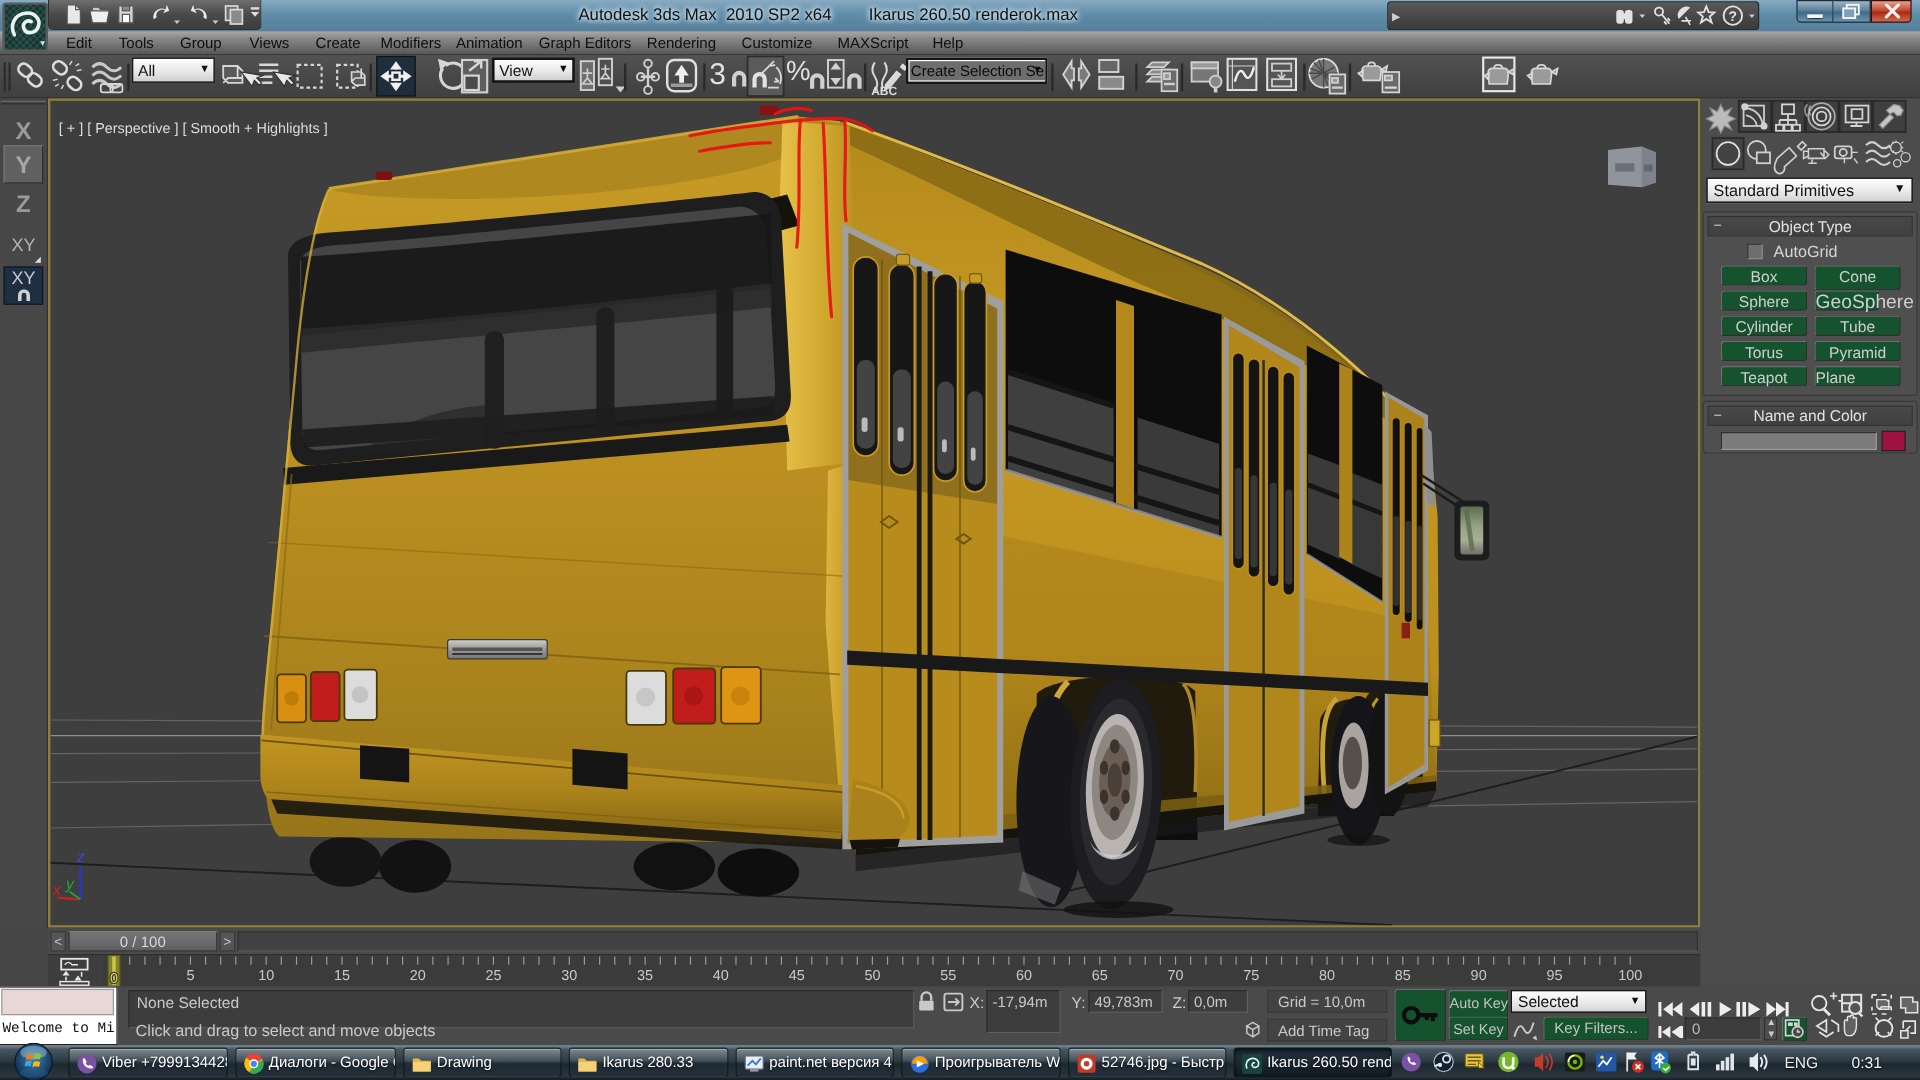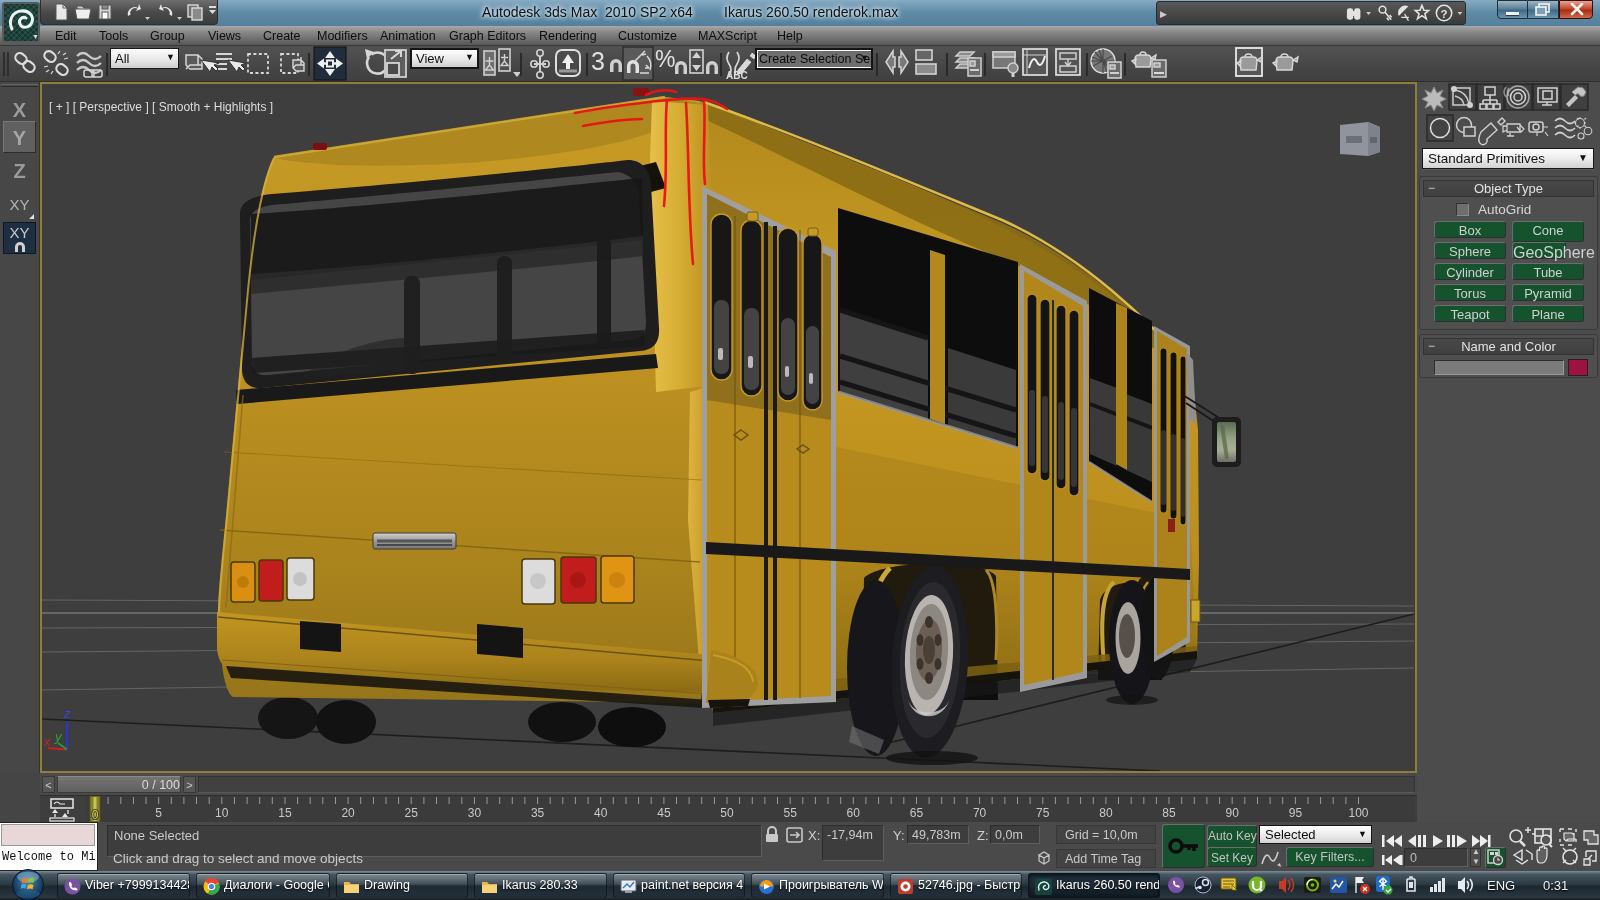--- a/index.html
+++ b/index.html
@@ -599,31 +599,31 @@
  <span style="position:absolute;left:58px;top:25px;font-size:13.5px;color:#d6d6d6">AutoGrid</span>
  <div class="btn3d" style="position:absolute;left:14px;top:44px;width:72px;height:17px;font-size:13px;text-align:center;padding-top:1px">Box</div>
  <div class="btn3d" style="position:absolute;left:92px;top:44px;width:72px;height:21px;font-size:13px;text-align:center;padding-top:1px">Cone</div>
  <div class="btn3d" style="position:absolute;left:14px;top:65px;width:72px;height:17px;font-size:13px;text-align:center;padding-top:1px">Sphere</div>
  <div class="btn3d" style="position:absolute;left:92px;top:65px;width:54px;height:17px;font-size:16px;text-align:center;padding-top:1px">GeoSphere</div>
  <div class="btn3d" style="position:absolute;left:14px;top:86px;width:72px;height:17px;font-size:13px;text-align:center;padding-top:1px">Cylinder</div>
  <div class="btn3d" style="position:absolute;left:92px;top:86px;width:72px;height:17px;font-size:13px;text-align:center;padding-top:1px">Tube</div>
  <div class="btn3d" style="position:absolute;left:14px;top:107px;width:72px;height:17px;font-size:13px;text-align:center;padding-top:1px">Torus</div>
  <div class="btn3d" style="position:absolute;left:92px;top:107px;width:72px;height:17px;font-size:13px;text-align:center;padding-top:1px">Pyramid</div>
  <div class="btn3d" style="position:absolute;left:14px;top:128px;width:72px;height:17px;font-size:13px;text-align:center;padding-top:1px">Teapot</div>
- <div class="btn3d" style="position:absolute;left:92px;top:128px;width:72px;height:17px;font-size:13px;text-align:center;padding-top:1px">Plane</div>
+ <div class="btn3d" style="position:absolute;left:92px;top:128px;width:72px;height:17px;font-size:13px;text-align:left;padding-top:1px">Plane</div>
 </div>
 <div style="position:absolute;left:2px;top:252px;width:179px;height:44px;border:1px solid #3a3a3a;background:#4f4f4f;border-radius:3px;">
  <div style="position:absolute;left:3px;top:3px;right:3px;height:17px;background:linear-gradient(#484848,#404040);border:1px solid #333;color:#e2e2e2;font-size:13px;text-align:center;">Name and Color<span style="position:absolute;left:4px;top:0px;font-size:12px;color:#ccc">−</span></div>
  <div style="position:absolute;left:14px;top:25px;width:130px;height:15px;background:#7b7b7b;border:1px solid #2f2f2f;border-bottom-color:#999;border-right-color:#999"></div>
  <div style="position:absolute;left:148px;top:24px;width:20px;height:17px;background:#9e1140;border:1px solid #222"></div>
 </div>
 </div>
 <div id="tslider">
  <div style="position:absolute;left:2px;top:3px;width:13px;height:17px;background:#565656;border:1px solid #383838;color:#ccc;font-size:11px;text-align:center;line-height:16px">&lt;</div>
- <div style="position:absolute;left:17px;top:3px;width:124px;height:17px;background:linear-gradient(#757575,#5f5f5f);border:1px solid #3a3a3a;border-top-color:#8a8a8a;color:#d9d9d9;font-size:12.5px;text-align:right;line-height:16px">0 / 100</div>
+ <div style="position:absolute;left:17px;top:3px;width:124px;height:17px;background:linear-gradient(#757575,#5f5f5f);border:1px solid #3a3a3a;border-top-color:#8a8a8a;color:#d9d9d9;font-size:12.5px;text-align:center;line-height:16px">0 / 100</div>
  <div style="position:absolute;left:143px;top:3px;width:13px;height:17px;background:#565656;border:1px solid #383838;color:#ccc;font-size:11px;text-align:center;line-height:16px">&gt;</div>
  <div style="position:absolute;left:158px;top:3px;right:2px;height:17px;background:#414141;border:1px solid #333;border-bottom-color:#5a5a5a"></div>
 </div>
 <div id="trackbar">
 <svg width="1377" height="27" viewBox="0 0 1377 27" style="position:absolute;left:0;top:0">
  <rect x="46" y="0" width="1329" height="26" fill="#3b3b3b"></rect>
  <g stroke="#9a9a9a" stroke-width="1">
   <path d="M55.5 1 V8 M68.1 1 V8 M80.8 1 V8 M93.4 1 V8 M106.0 1 V8 M118.7 1 V8 M131.3 1 V8 M143.9 1 V8 M156.5 1 V8 M169.2 1 V8 M181.8 1 V8 M194.4 1 V8 M207.1 1 V8 M219.7 1 V8 M232.3 1 V8 M245.0 1 V8 M257.6 1 V8 M270.2 1 V8 M282.8 1 V8 M295.5 1 V8 M308.1 1 V8 M320.7 1 V8 M333.4 1 V8 M346.0 1 V8 M358.6 1 V8 M371.2 1 V8 M383.9 1 V8 M396.5 1 V8 M409.1 1 V8 M421.8 1 V8 M434.4 1 V8 M447.0 1 V8 M459.7 1 V8 M472.3 1 V8 M484.9 1 V8 M497.6 1 V8 M510.2 1 V8 M522.8 1 V8 M535.4 1 V8 M548.1 1 V8 M560.7 1 V8 M573.3 1 V8 M586.0 1 V8 M598.6 1 V8 M611.2 1 V8 M623.9 1 V8 M636.5 1 V8 M649.1 1 V8 M661.7 1 V8 M674.4 1 V8 M687.0 1 V8 M699.6 1 V8 M712.3 1 V8 M724.9 1 V8 M737.5 1 V8 M750.2 1 V8 M762.8 1 V8 M775.4 1 V8 M788.0 1 V8 M800.7 1 V8 M813.3 1 V8 M825.9 1 V8 M838.6 1 V8 M851.2 1 V8 M863.8 1 V8 M876.5 1 V8 M889.1 1 V8 M901.7 1 V8 M914.3 1 V8 M927.0 1 V8 M939.6 1 V8 M952.2 1 V8 M964.9 1 V8 M977.5 1 V8 M990.1 1 V8 M1002.8 1 V8 M1015.4 1 V8 M1028.0 1 V8 M1040.6 1 V8 M1053.3 1 V8 M1065.9 1 V8 M1078.5 1 V8 M1091.2 1 V8 M1103.8 1 V8 M1116.4 1 V8 M1129.0 1 V8 M1141.7 1 V8 M1154.3 1 V8 M1166.9 1 V8 M1179.6 1 V8 M1192.2 1 V8 M1204.8 1 V8 M1217.5 1 V8 M1230.1 1 V8 M1242.7 1 V8 M1255.4 1 V8 M1268.0 1 V8 M1280.6 1 V8 M1293.2 1 V8 M1305.9 1 V8 M1318.5 1 V8"></path>
  </g>
  <g fill="#c9c9c9" font-size="12" text-anchor="middle">

